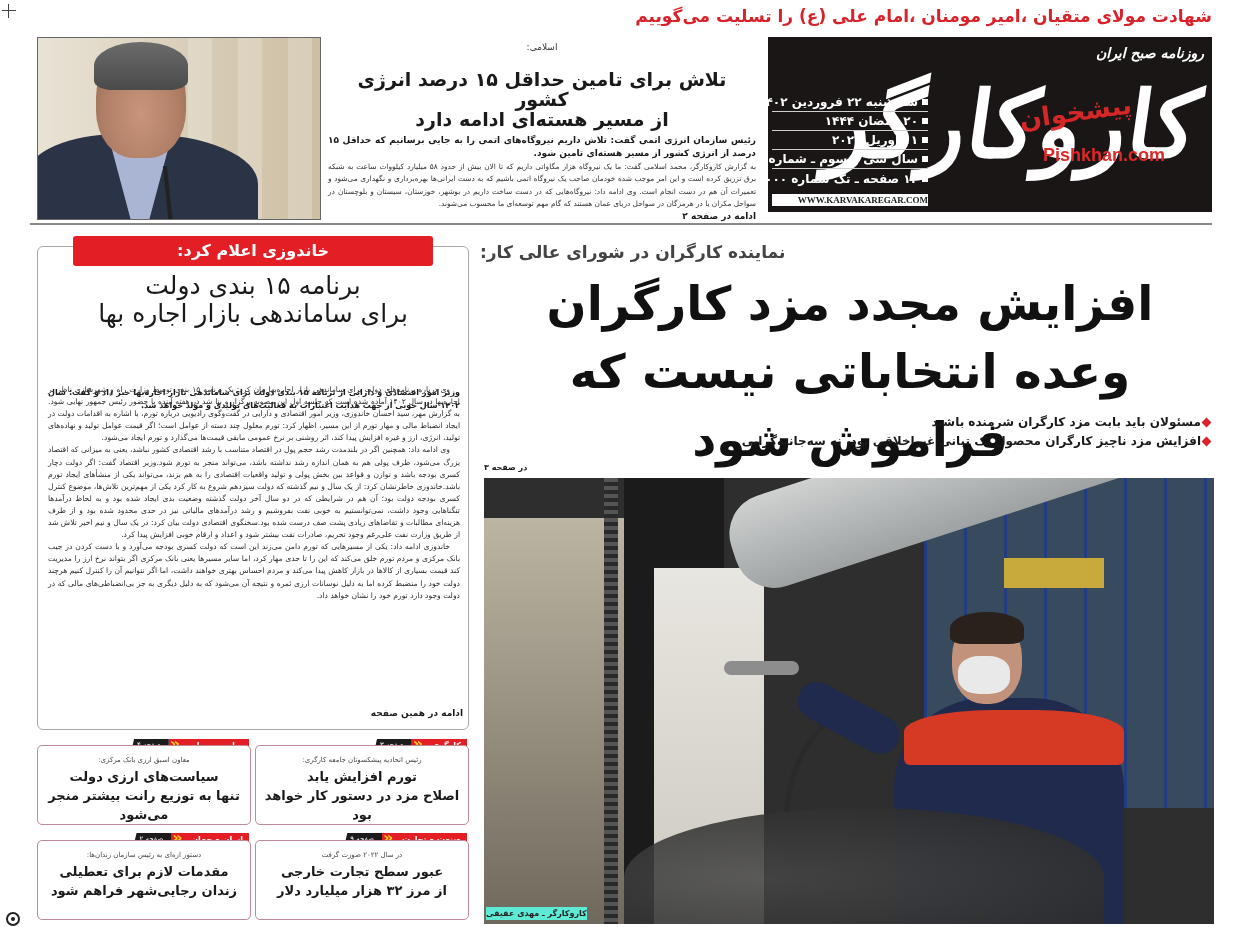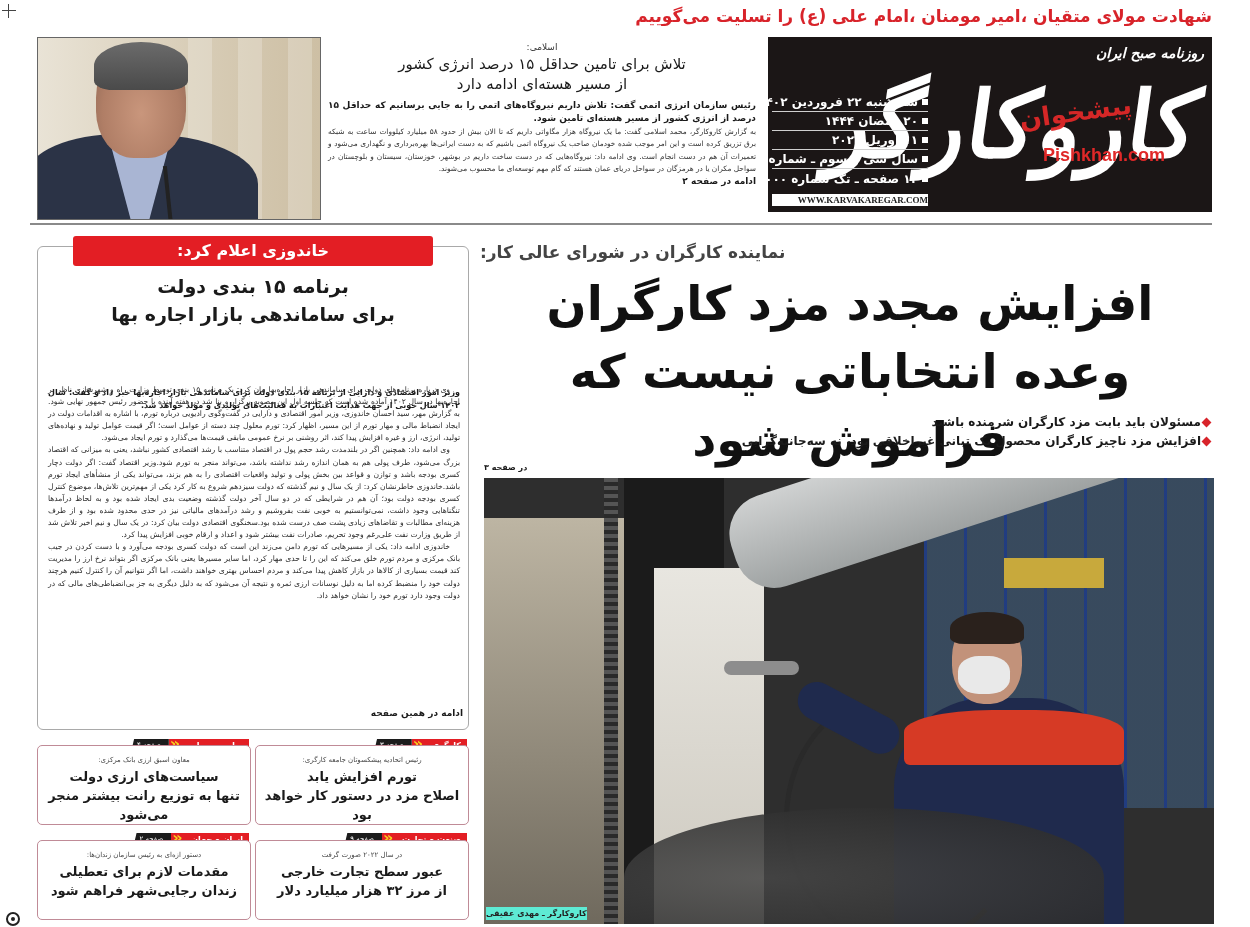--- a/index.html
+++ b/index.html
@@ -34,21 +34,21 @@
     .photo-minister { position: absolute; left: 37px; top: 37px; width: 284px; height: 183px; background: linear-gradient(90deg, #e9e3d6 0%, #d8cdb7 55%, #cdbfa4 100%); overflow: hidden; border: 1px solid #666; }
     .photo-minister .curtain { position: absolute; top: 0; bottom: 0; width: 24px; background: rgba(255,255,255,0.22); }
     .photo-minister .head { position: absolute; left: 58px; top: 8px; width: 90px; height: 112px; background: radial-gradient(ellipse at 50% 60%, #c9967c 0%, #b07e66 60%, #8a6552 100%); border-radius: 46% 46% 42% 42%; }
     .photo-minister .hair { position: absolute; left: 56px; top: 4px; width: 94px; height: 48px; background: linear-gradient(180deg, #6b6b6b, #4a4a4a); border-radius: 50% 50% 20% 20%; }
     .photo-minister .suit { position: absolute; left: -10px; top: 96px; width: 230px; height: 100px; background: #2b3346; border-radius: 40% 50% 0 0; }
     .photo-minister .shirt { position: absolute; left: 72px; top: 104px; width: 60px; height: 90px; background: #a9b5d3; clip-path: polygon(0 0, 100% 0, 60% 100%, 40% 100%); }
     .photo-minister .mic { position: absolute; left: 128px; top: 128px; width: 4px; height: 60px; background: #222; transform: rotate(-6deg); }
 
     .story-top { position: absolute; left: 328px; top: 42px; width: 428px; text-align: center; }
     .story-top .kicker { font-size: 9px; color: #333; }
-    .story-top .head { font-size: 15px; font-weight: normal; line-height: 20px; margin-top: 2px; }
+    .story-top .head { font-size: 19px; font-weight: bold; line-height: 20px; margin-top: 17px; }
     .story-top .lead { text-align: justify; font-size: 9px; font-weight: bold; line-height: 13px; margin-top: 5px; }
     .story-top .body { text-align: justify; font-size: 7.4px; line-height: 12.3px; color: #333; margin-top: 1px; }
     .story-top .cont { text-align: right; font-size: 9px; font-weight: bold; margin-top: 1px; }
 
     
     .lead-kicker { position: absolute; left: 480px; top: 242px; width: 740px; text-align: left; font-size: 17px; font-weight: bold; color: #444; }
     .lead-head { position: absolute; left: 480px; top: 270px; width: 740px; text-align: center; font-family: "DejaVu Sans", sans-serif; font-weight: bold; font-size: 47px; line-height: 68px; color: #111; letter-spacing: -1px; }
     .bullets { position: absolute; right: 38px; top: 413px; width: 460px; }
     .bullets .b { font-size: 12px; font-weight: bold; line-height: 19px; white-space: nowrap; display: flex; align-items: center; gap: 0; }
     .diamond { display: inline-block; width: 7px; height: 7px; background: #d8232a; transform: rotate(45deg); flex: none; margin: 0 2px; }
@@ -69,21 +69,21 @@
     .pw-mask { position: absolute; left: 474px; top: 178px; width: 52px; height: 38px; background: #e9e9e9; border-radius: 40%; }
     .pw-arm { position: absolute; left: 316px; top: 195px; width: 110px; height: 38px; background: #1f2a4d; transform: rotate(28deg); transform-origin: left center; border-radius: 20px; }
     .pw-gun { position: absolute; left: 240px; top: 183px; width: 75px; height: 14px; background: #8d8d8d; border-radius: 8px; }
     .pw-hose { position: absolute; left: 300px; top: 210px; width: 240px; height: 260px; border: 5px solid #2a2a2a; border-radius: 50%; border-right-color: transparent; border-top-color: transparent; }
     .pw-fg { position: absolute; left: 140px; top: 330px; width: 480px; height: 140px; background: radial-gradient(ellipse at 30% 50%, rgba(70,70,70,0.85), rgba(40,40,40,0.9)); border-radius: 50% 50% 0 0; }
     .photo-credit { position: absolute; left: 2px; bottom: 4px; background: #5eead4; color: #222; font-size: 8px; font-weight: bold; padding: 2px 0; }
 
     
     .box-main { position: absolute; left: 37px; top: 246px; width: 432px; height: 484px; border: 1px solid #a9a9a9; border-radius: 6px; background: #fff; }
     .box-tag { position: absolute; left: 73px; top: 236px; width: 360px; height: 30px; background: #e31e24; border-radius: 3px; color: #fff; font-size: 16px; font-weight: bold; text-align: center; line-height: 30px; }
-    .box-head { position: absolute; left: 37px; top: 272px; width: 432px; text-align: center; font-size: 19px; font-weight: bold; line-height: 28px; }
+    .box-head { position: absolute; left: 37px; top: 272px; width: 432px; text-align: center; font-size: 25px; font-weight: normal; line-height: 28px; }
     .box-lead { position: absolute; left: 48px; top: 338px; width: 412px; text-align: justify; font-size: 8px; font-weight: bold; line-height: 13px; margin-top: 48px; }
     .box-body { position: absolute; left: 48px; top: 367px; width: 412px; text-align: justify; font-size: 7.6px; line-height: 12.1px; color: #2a2a2a; margin-top: 17px; }
     .box-body p { text-indent: 10px; }
     .box-cont { position: absolute; right: 787px; top: 708px; font-size: 9px; font-weight: bold; }
 
     
     .teaser { position: absolute; width: 214px; height: 80px; border: 1px solid #c08b97; border-radius: 5px; background: #fff; text-align: center; }
     .teaser .kick { font-size: 7px; color: #444; margin-top: 10px; }
     .teaser .title { font-size: 13px; font-weight: bold; line-height: 19px; margin-top: 3px; }
     .teaser-tag { position: absolute; height: 13px; display: flex; direction: rtl; }

